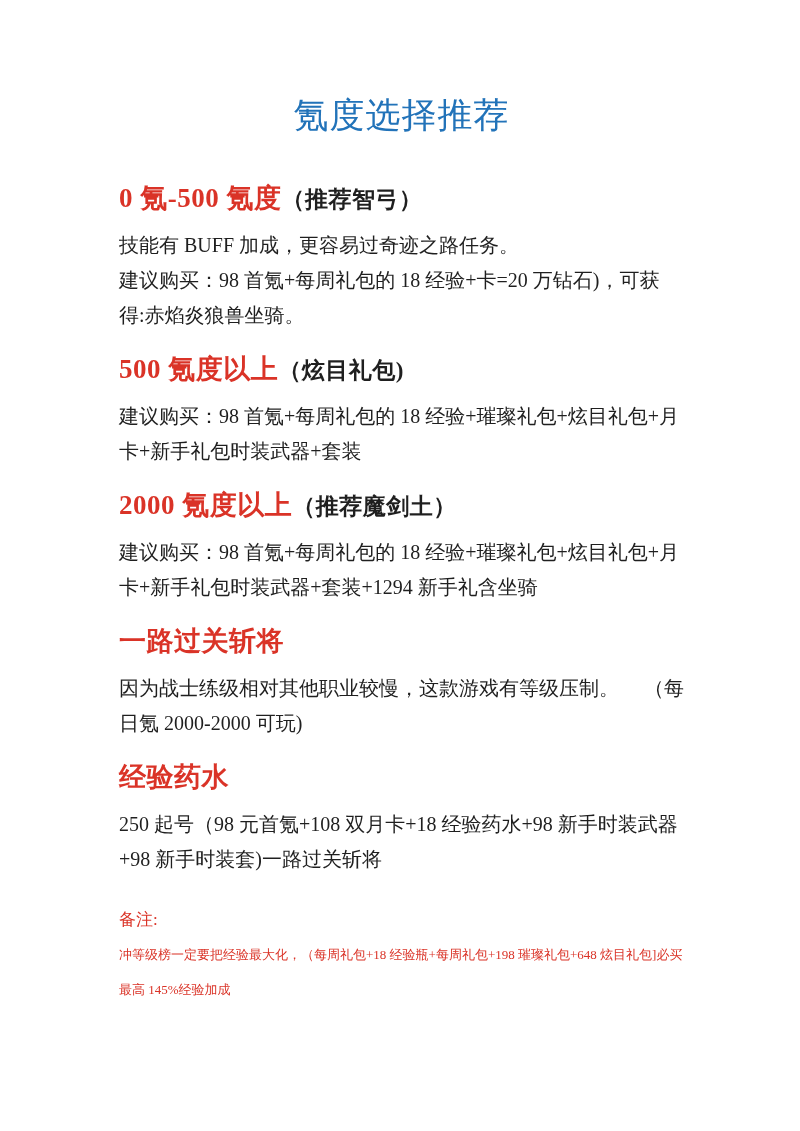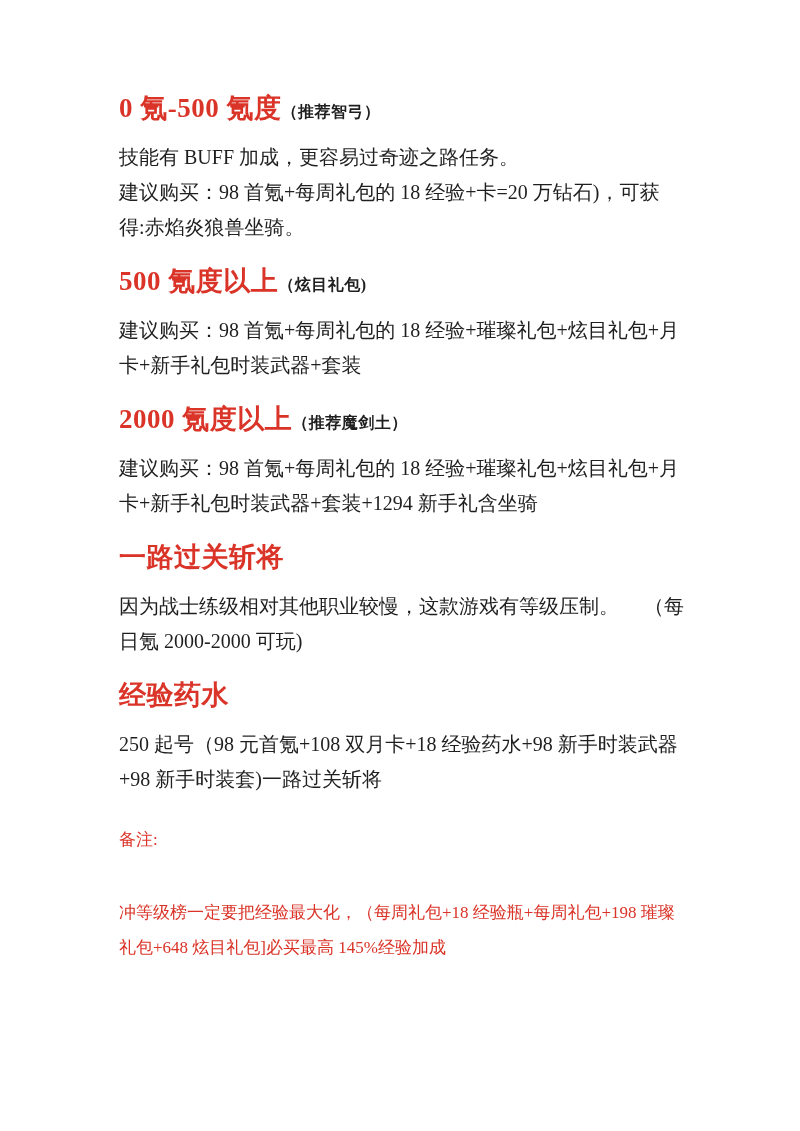--- a/index.html
+++ b/index.html
@@ -39,49 +39,49 @@
   .section-heading {
     font-size: 27px;
     font-weight: bold;
     line-height: 33px;
     margin-bottom: 12px;
     color: var(--heading);
     letter-spacing: 0.5px;
   }
   .section-heading .black-part {
     color: var(--body);
-    font-size: 16px;
+    font-size: 23px;
   }
   .section p {
     font-size: 20px;
     line-height: 35px;
     color: var(--body);
   }
   .note {
     margin-top: 25px;
     color: var(--note);
   }
   .note .note-label {
     font-size: 17px;
     line-height: 35px;
     font-weight: normal;
     margin-top: 16px;
   }
   .note p {
-    font-size: 17px;
+    font-size: 13px;
     line-height: 35px;
-    margin-top: 38px;
   }
 </style>
 </head>
 <body>
 
 <div class="page">
   <div class="doc">
 
+    <h1 class="title">氪度选择推荐</h1>
 
     <div class="section first">
       <div class="section-heading">
         <span class="red-part">0 氪-500 氪度</span><span class="black-part">（推荐智弓）</span>
       </div>
       <p>技能有 BUFF 加成，更容易过奇迹之路任务。</p>
       <p>建议购买：98 首氪+每周礼包的 18 经验+卡=20 万钻石)，可获得:赤焰炎狼兽坐骑。</p>
     </div>
 
     <div class="section">

